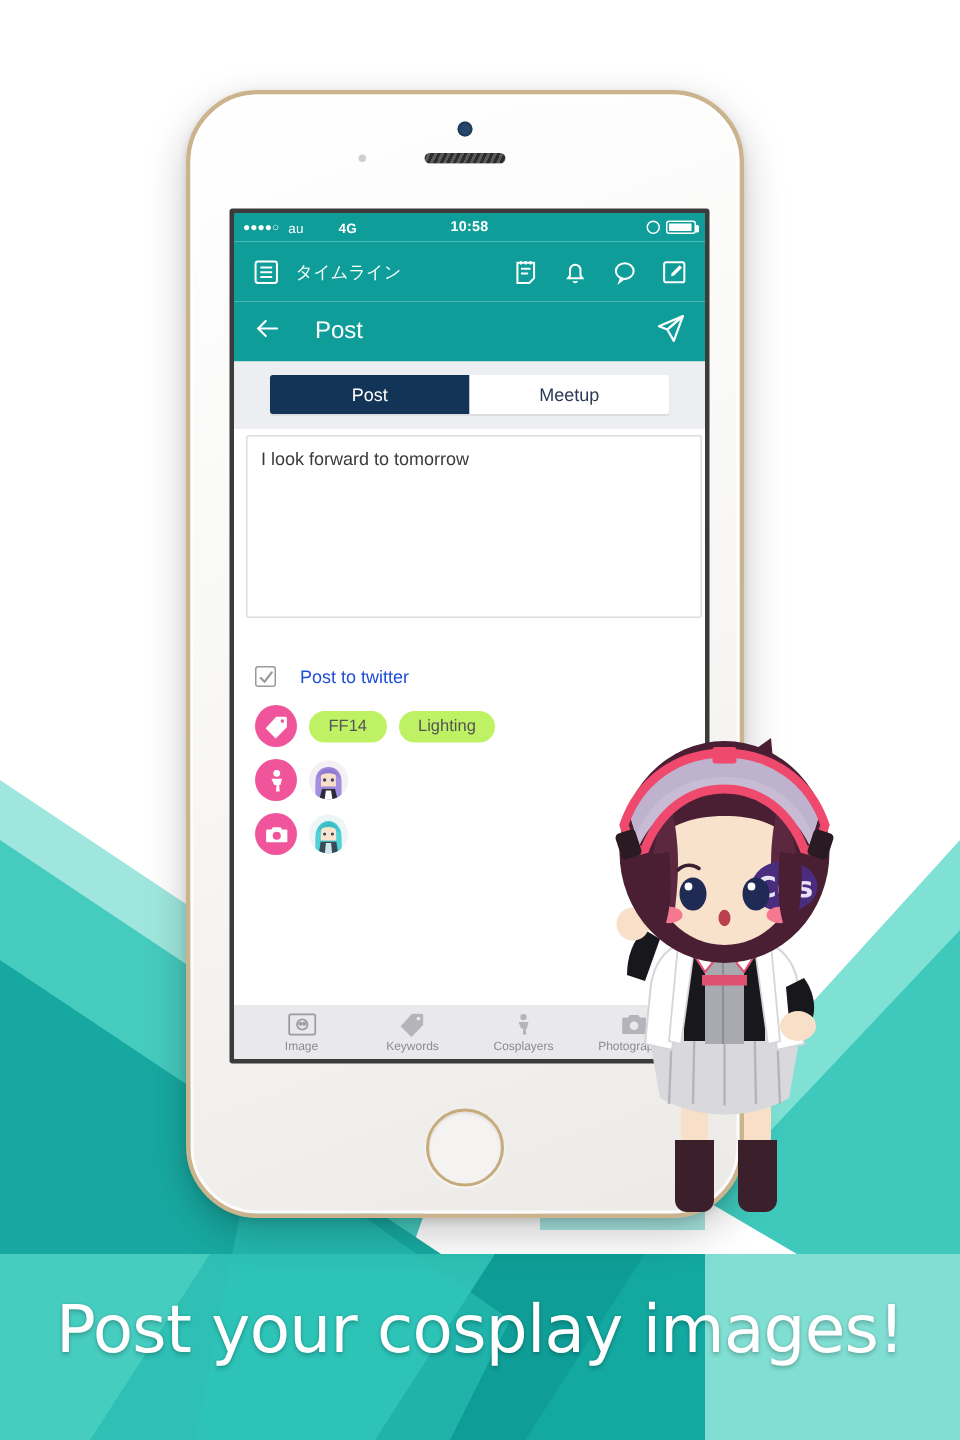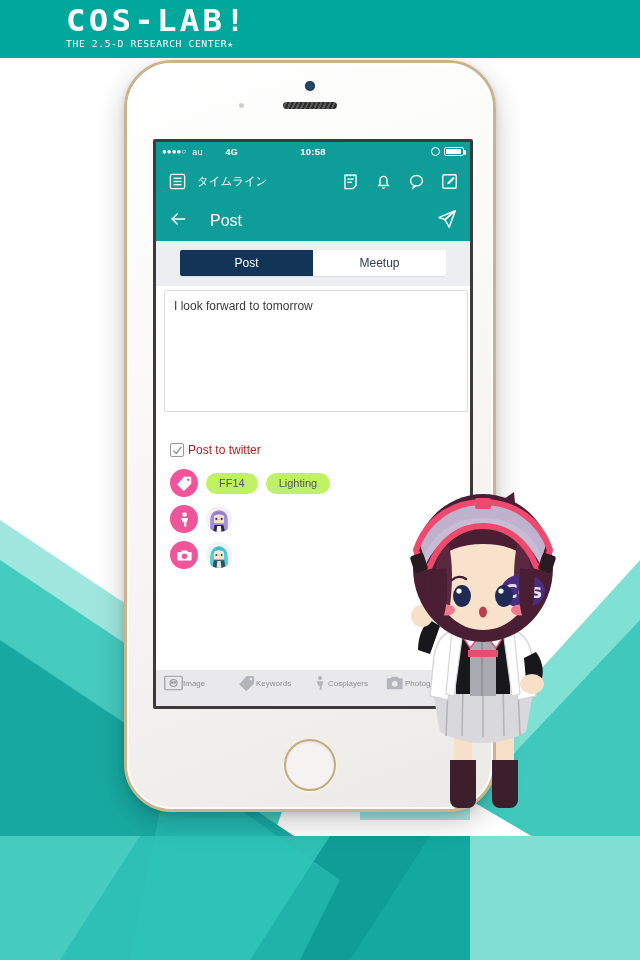--- a/index.html
+++ b/index.html
@@ -116,39 +116,39 @@
     margin:4px 8px 16px 8px; height:122px; border:1px solid #dcdcdc; border-radius:2px;
     padding:8px 9px; font-size:12px; color:#3a3a3a; background:#fff;
     font-family:"Liberation Sans", sans-serif; resize:none; outline:none; width:304px;
   }
 
   .chkrow { display:flex; align-items:center; padding:11px 12px 6px 14px; }
   .chkbox {
     width:14px; height:14px; border:1.5px solid #9a9a9a; border-radius:2px;
     display:flex; align-items:center; justify-content:center; background:#fff;
   }
-  .chkrow .lbl { font-size:12px; color:#b91c1c; margin-left:4px; }
+  .chkrow .lbl { font-size:12px; color:#1d4ed8; margin-left:16px; }
 
   .taglist { padding:2px 12px 0 14px; }
   .tagrow { display:flex; align-items:center; height:36px; gap:8px; }
   .circ-icon {
     width:28px; height:28px; border-radius:50%; background:#f0559b;
     display:flex; align-items:center; justify-content:center; flex:0 0 auto;
   }
   .chip {
     background:#bef264; color:#555; font-size:11px; border-radius:12px;
     padding:4px 13px; line-height:13px;
   }
   .thumb { width:26px; height:26px; border-radius:50%; overflow:hidden; flex:0 0 auto; background:#f5f2f7; position:relative; }
 
   .bottombar {
     position:absolute; left:0; bottom:0; width:100%; height:36px; background:#e9e9ec;
     display:flex; align-items:flex-start; padding:3px 8px 0 8px; gap:0;
   }
-  .bb-item { display:flex; flex-direction:row; align-items:center; width:74px; }
+  .bb-item { display:flex; flex-direction:column; align-items:center; width:74px; }
   .bb-icon { height:19px; display:flex; align-items:center; justify-content:center; }
   .bb-label { font-size:8px; color:#8b8b93; margin-top:1px; }
 
   
   .tagline {
     position:absolute; left:0; bottom:48px; width:640px; text-align:center;
     font-family:"DejaVu Sans", sans-serif; font-size:44px; color:#fff;
     letter-spacing:-0.5px; z-index:35;
     text-shadow: 0 2px 3px rgba(0,0,0,.18), 0 0 2px rgba(0,0,0,.15);
   }
@@ -178,26 +178,20 @@
       <polygon points="140,836 330,836 250,960 60,960" fill="#2ec0b4"></polygon>
       <polygon points="330,836 470,836 470,960 250,960" fill="#13a8a0"></polygon>
       <polygon points="470,836 640,836 640,960 470,960" fill="#80ded2"></polygon>
       <polygon points="330,836 430,836 350,960 250,960" fill="#0f9e97"></polygon>
 
       <polygon points="170,760 340,880 300,960 130,960" fill="#2ec5b9" opacity="0.55"></polygon>
       <polygon points="360,660 470,700 470,820 360,820" fill="#39c6ba" opacity="0.45"></polygon>
     </svg>
   </div>
 
-  <div class="brand-band">
-    <div class="brand-wrap">
-      <div class="brand-logo">COS-LAB!</div>
-      <div class="brand-sub">THE 2.5-D RESEARCH CENTER★</div>
-    </div>
-  </div>
 
   <div class="phone">
     <div class="phone-inner-bezel"></div>
     <div class="cam"></div>
     <div class="sensor"></div>
     <div class="speaker"></div>
     <div class="home-btn"></div>
 
     <div class="screen">
 
@@ -466,14 +460,15 @@
       <ellipse cx="54" cy="118" rx="9" ry="5.5" fill="#f4788f"></ellipse>
       <ellipse cx="128" cy="118" rx="9" ry="5.5" fill="#f4788f"></ellipse>
 
       <ellipse cx="91" cy="120" rx="4" ry="5.5" fill="#b8404f"></ellipse>
 
       <path d="M40 78c-2 28 2 44 8 54 8-12 8-36 6-56z" fill="#4a1f33"></path>
       <path d="M142 78c2 28-2 44-8 54-8-12-8-36-6-56z" fill="#4a1f33"></path>
     </svg>
   </div>
 
+  <div class="tagline">Post your cosplay images!</div>
 
 </div>
 
 </body></html>

